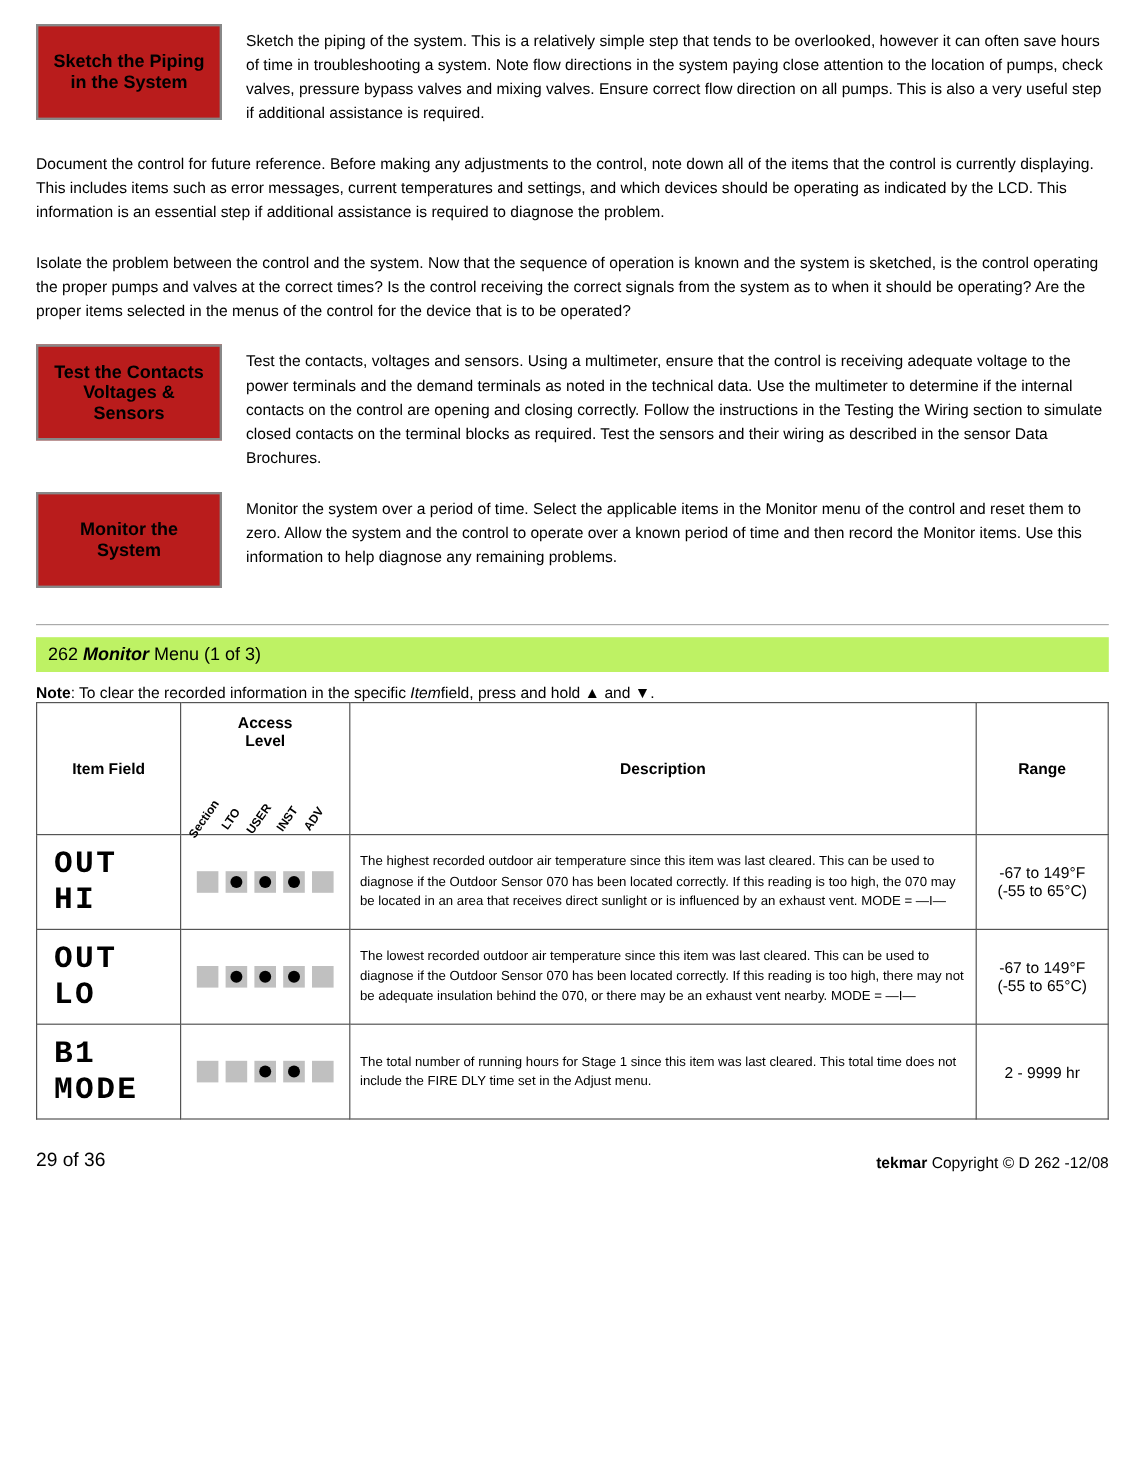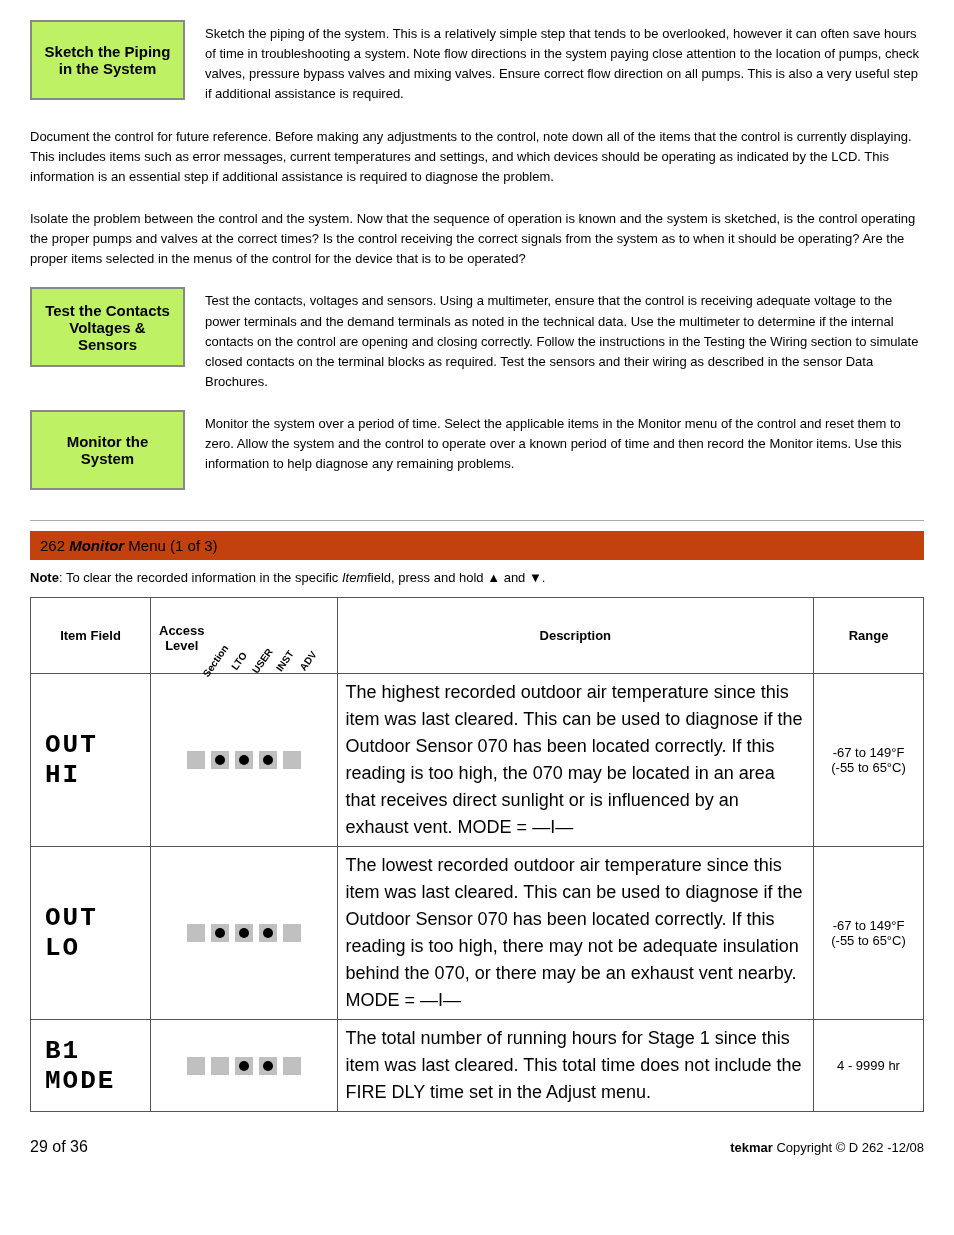--- a/index.html
+++ b/index.html
@@ -24,21 +24,21 @@
       display: flex;
       flex-direction: row;
       align-items: flex-start;
       gap: 20px;
     }
     .step-box {
       min-width: 155px;
       max-width: 155px;
       min-height: 80px;
       border: 2px solid #888;
-      background: #bef264;
+      background: #b91c1c;
       display: flex;
       align-items: center;
       justify-content: center;
       text-align: center;
       font-size: 15px;
       font-weight: bold;
       padding: 10px 8px;
       flex-shrink: 0;
     }
     .step-text {
@@ -52,34 +52,33 @@
     .section-divider {
       border: none;
       border-top: 1px solid #aaa;
       margin: 20px 0 10px 0;
     }
 
     
     .monitor-header {
       display: flex;
       align-items: center;
-      background: #c2410c;
+      background: #bef264;
       padding: 6px 10px;
       font-size: 15px;
       margin-bottom: 10px;
     }
     .monitor-header .bold {
       font-weight: bold;
       font-style: italic;
     }
 
     
     .note-line {
       font-size: 13px;
-      margin-bottom: 12px;
     }
     .note-line em { font-style: italic; }
 
     
     .monitor-table {
       width: 100%;
       border-collapse: collapse;
       border: 1.5px solid #555;
     }
     .monitor-table th, .monitor-table td {
@@ -104,21 +103,21 @@
     }
     .td-item {
       text-align: center;
       width: 120px;
     }
     .td-access {
       width: 120px;
       text-align: center;
     }
     .td-desc {
-      font-size: 18px;
+      font-size: 11px;
       line-height: 1.5;
     }
     .td-range {
       text-align: center;
       font-size: 13px;
       width: 110px;
     }
 
     
     .lcd-text {
@@ -164,22 +163,21 @@
     }
     .footer-brand .brand-bold {
       font-weight: bold;
     }
 
     .th-combined {
       padding: 0;
     }
     .th-combined-inner {
       display: flex;
-      flex-direction: row;
-      align-items: center;
+      flex-direction: column;
     }
     .th-combined-top {
       font-weight: bold;
       font-size: 13px;
       padding: 4px 0 0 0;
       text-align: center;
     }
     .th-combined-diags {
       display: flex;
       flex-direction: row;
@@ -330,21 +328,21 @@
               </div>
               <div style="width: 18px; display: flex; justify-content: center; align-items: center; background: rgb(192, 192, 192); padding: 4px 0px;">
                 <span class="dot"></span>
               </div>
               <div style="width: 18px; display: flex; justify-content: center; align-items: center; background: rgb(192, 192, 192); padding: 4px 0px;">
                 <span style="width: 10px; height: 10px; display: inline-block;"></span>
               </div>
             </div>
           </td>
           <td class="td-desc">The total number of running hours for Stage 1 since this item was last cleared. This total time does not include the FIRE DLY time set in the Adjust menu.</td>
-          <td class="td-range" style="white-space: pre-line;">4 - 9999 hr</td>
+          <td class="td-range" style="white-space: pre-line;">2 - 9999 hr</td>
         </tr>
       </tbody>
   </table>
 </div>
 
 <div class="page-footer">
   <span class="footer-page">29 of 36</span>
   <span class="footer-brand">
     <span class="brand-bold">tekmar</span>
     <span> </span><span>Copyright © D 262 -12/08</span>

